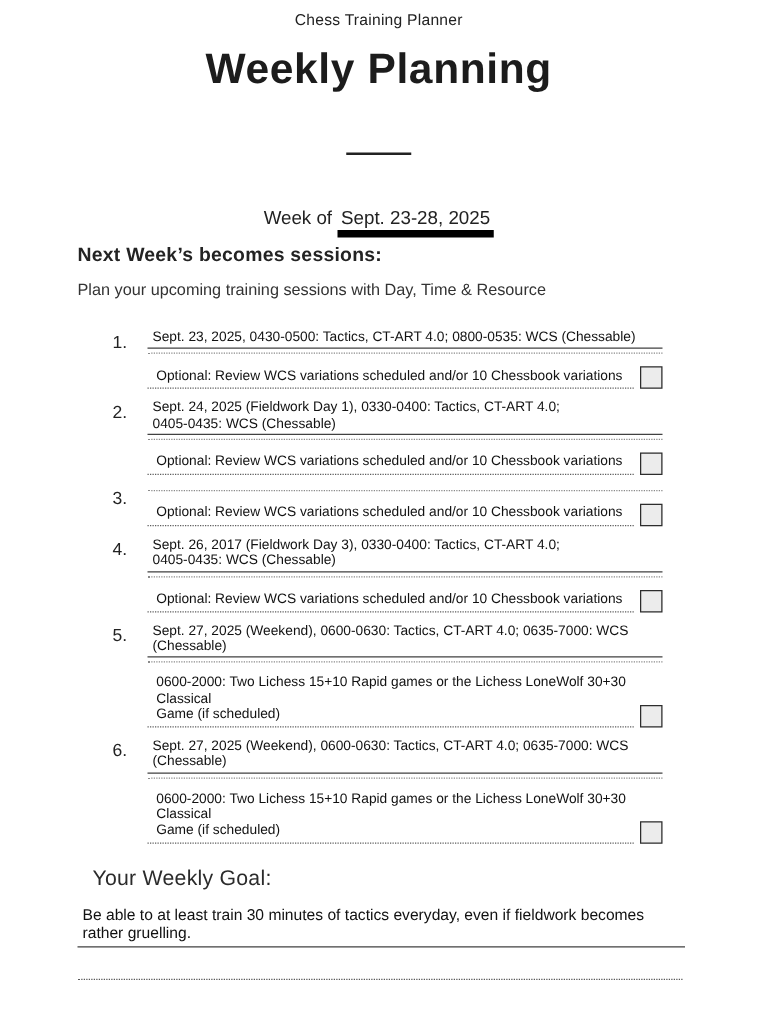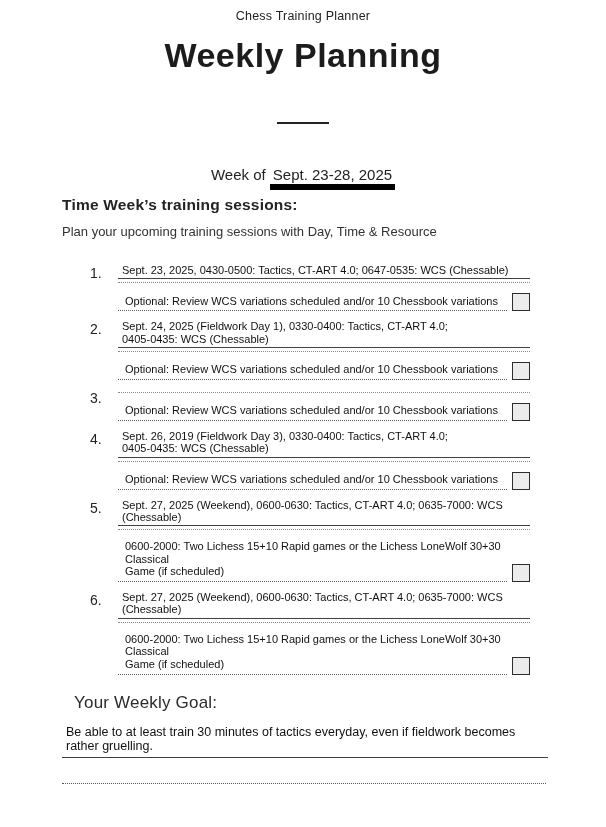--- a/index.html
+++ b/index.html
@@ -75,30 +75,30 @@
 
   <div class="eyebrow">Chess Training Planner</div>
   <div class="title">Weekly Planning</div>
   <div class="title-divider"></div>
 
   <div class="week-line">
     <span>Week of</span>
     <span class="week-value">Sept. 23-28, 2025</span>
   </div>
 
-  <div class="sec-heading">Time Week’s training sessions:</div>
+  <div class="sec-heading">Next Week’s becomes sessions:</div>
   <div class="sec-sub">Plan your upcoming training sessions with Day, Time &amp; Resource</div>
 
   <div class="list">
 
     <div class="item">
       <div class="num">1.</div>
       <div class="fields">
         <div class="session-field">
-          <div class="session-text">Sept. 23, 2025, 0430-0500: Tactics, CT-ART 4.0; 0647-0535: WCS (Chessable)</div>
+          <div class="session-text">Sept. 23, 2025, 0430-0500: Tactics, CT-ART 4.0; 0800-0535: WCS (Chessable)</div>
           <div class="session-sub"></div>
         </div>
         <div class="optional-row">
           <div class="optional-field">Optional: Review WCS variations scheduled and/or 10 Chessbook variations</div>
           <div class="checkbox"></div>
         </div>
       </div>
     </div>
 
     <div class="item">
@@ -126,21 +126,21 @@
           <div class="optional-field">Optional: Review WCS variations scheduled and/or 10 Chessbook variations</div>
           <div class="checkbox"></div>
         </div>
       </div>
     </div>
 
     <div class="item">
       <div class="num">4.</div>
       <div class="fields">
         <div class="session-field">
-          <div class="session-text">Sept. 26, 2019 (Fieldwork Day 3), 0330-0400: Tactics, CT-ART 4.0;
+          <div class="session-text">Sept. 26, 2017 (Fieldwork Day 3), 0330-0400: Tactics, CT-ART 4.0;
 0405-0435: WCS (Chessable)</div>
           <div class="session-sub"></div>
         </div>
         <div class="optional-row">
           <div class="optional-field">Optional: Review WCS variations scheduled and/or 10 Chessbook variations</div>
           <div class="checkbox"></div>
         </div>
       </div>
     </div>
 

